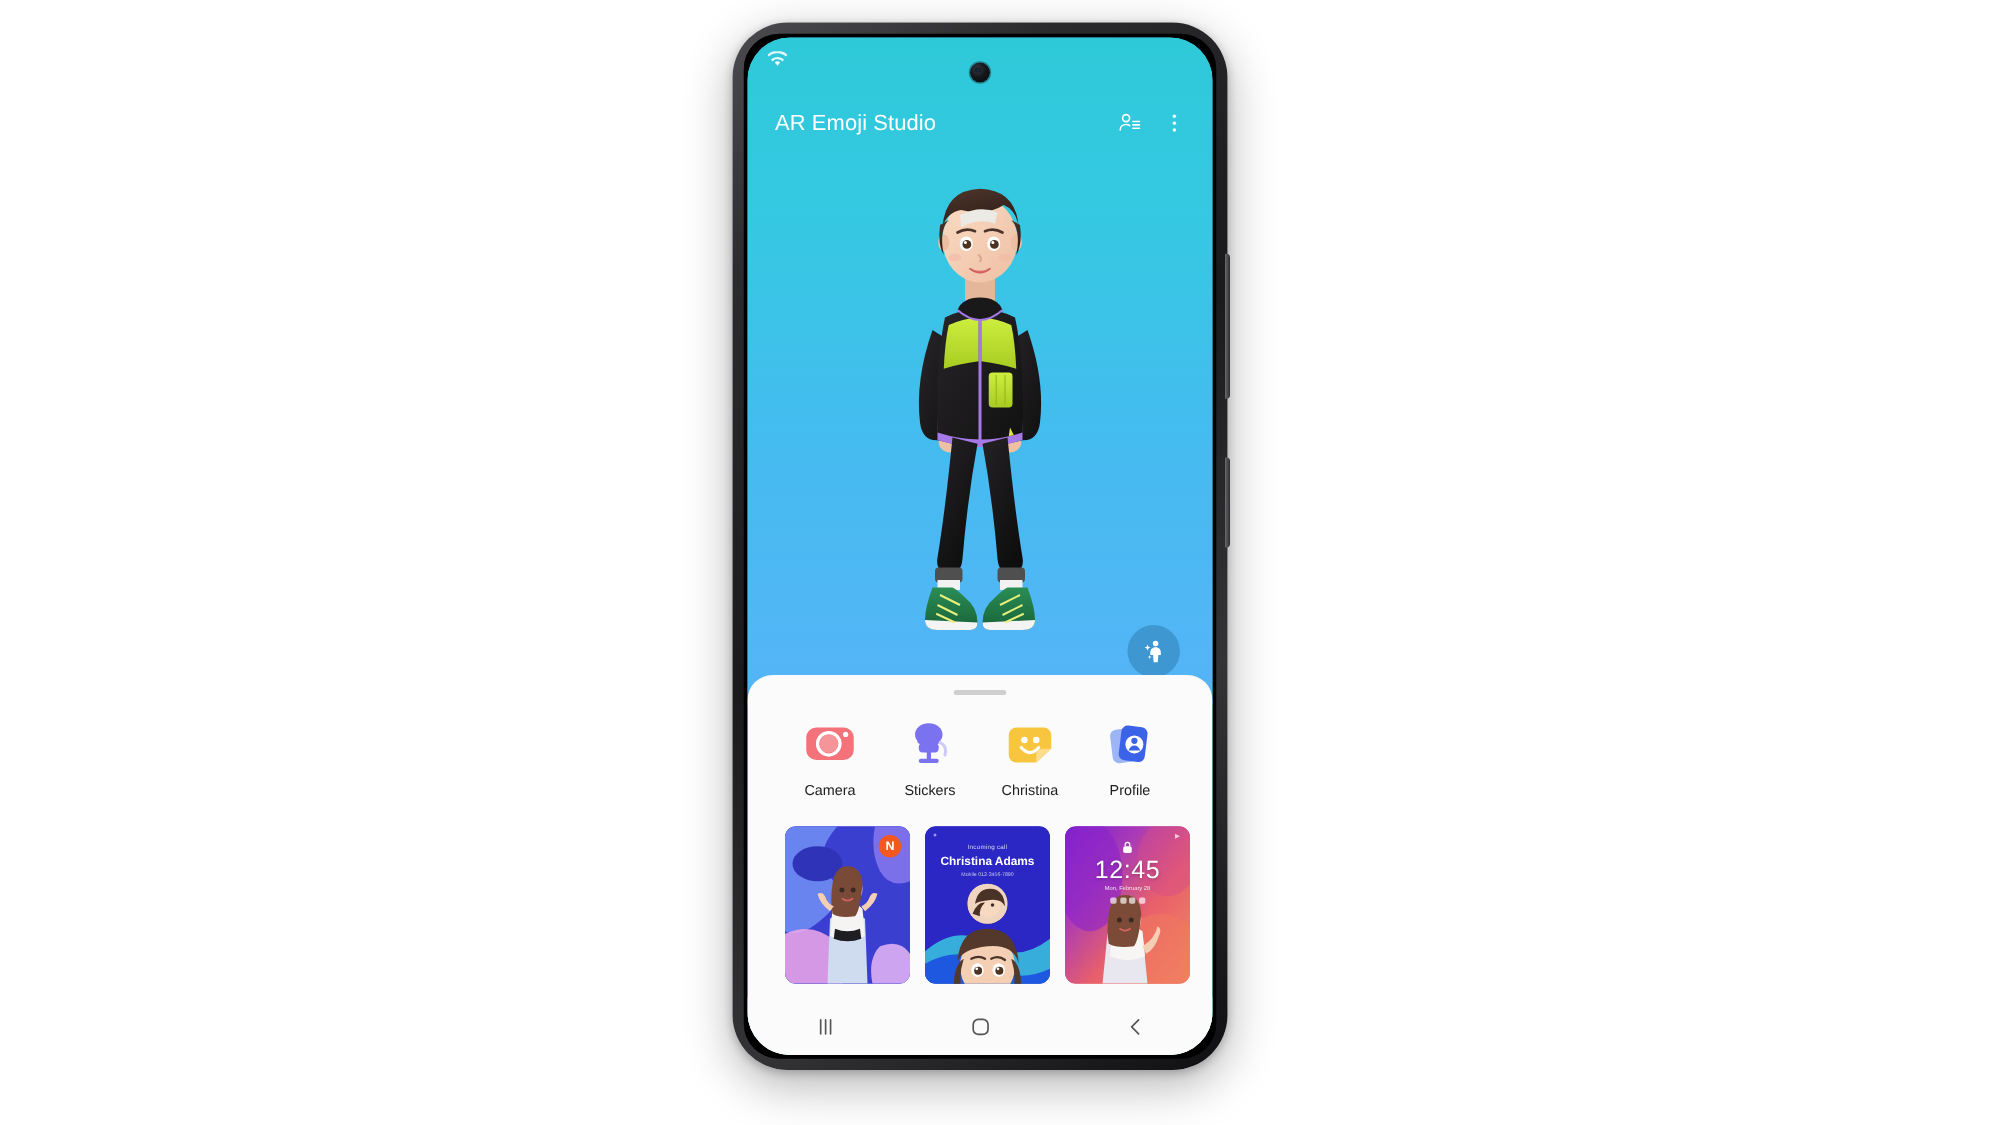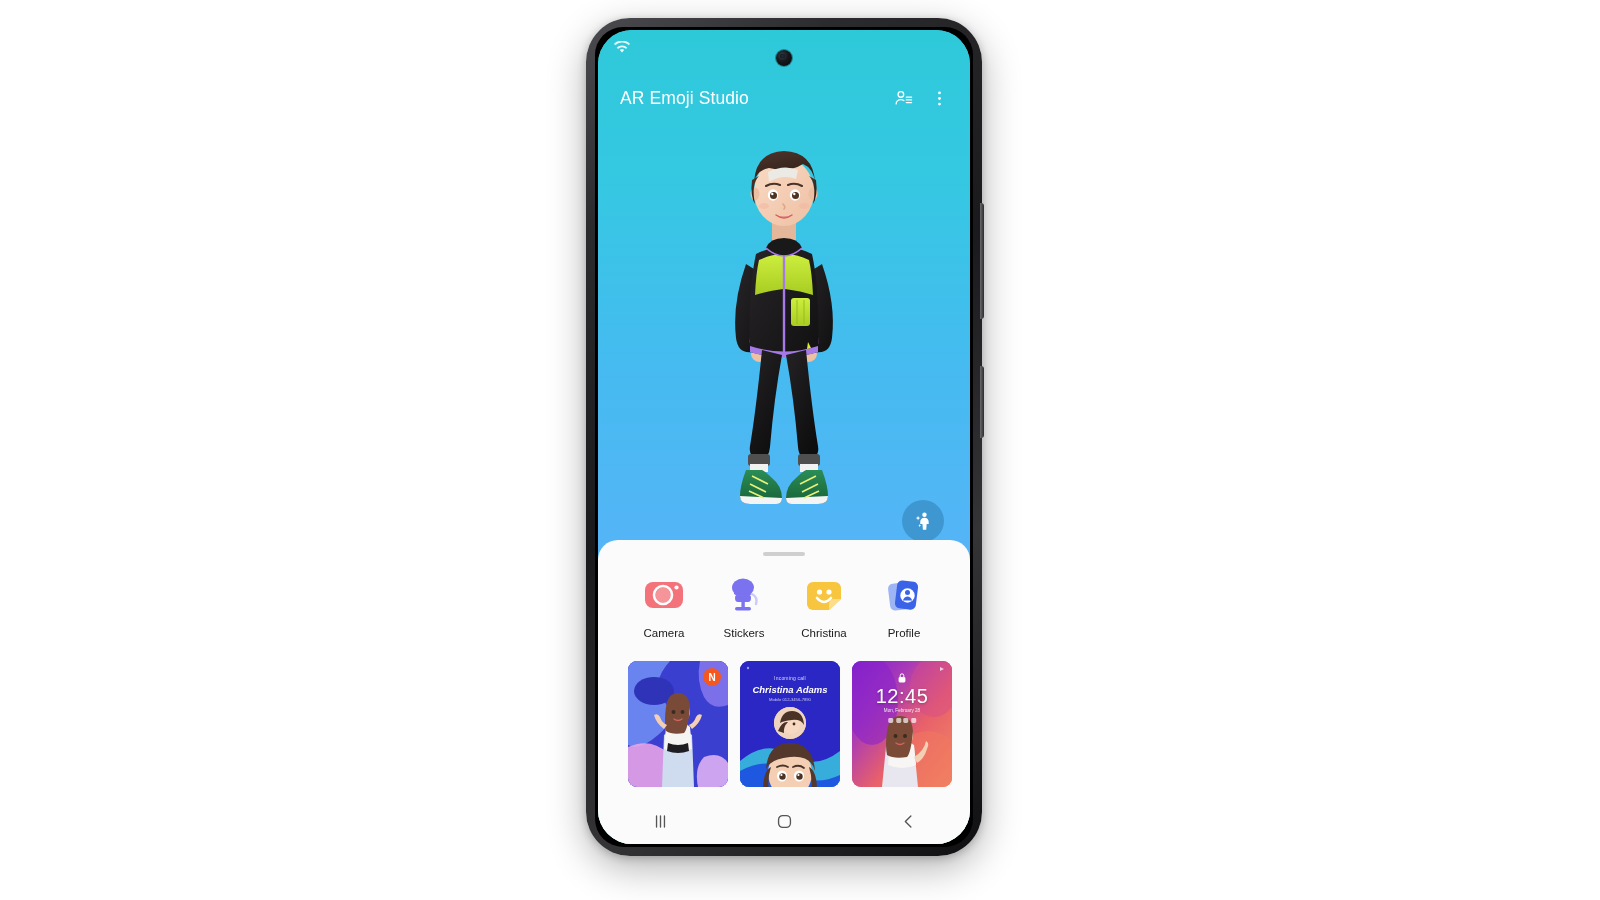--- a/index.html
+++ b/index.html
@@ -178,21 +178,21 @@
     background: #f4581f;
     color: #fff; font-size: 10px; font-weight: 700;
     display: flex; align-items: center; justify-content: center;
     z-index: 5;
   }
 
   
   #card-2 { background: #2a27c4; }
   .c2-label { position:absolute; left:0; width:100%; text-align:center; color:#d9d8f5; }
   #c2-incoming { top: 14px; font-size: 5px; letter-spacing:.2px; filter: blur(.35px); }
-  #c2-name { top: 23px; font-size: 9.5px; font-weight: 700; color:#ffffff;font-style:italic; }
+  #c2-name { top: 23px; font-size: 9.5px; font-weight: 700; color:#ffffff; }
   #c2-number { top: 36px; font-size: 4.2px; color:#c9c8ef; filter: blur(.35px); }
   #c2-avatar-circle {
     position: absolute; left: 50%; top: 46px; transform: translateX(-50%);
     width: 32px; height: 32px; border-radius: 50%;
     background: linear-gradient(150deg,#f2d9c8,#c9a188);
     overflow: hidden;
   }
   #c2-bigface {
     position: absolute; left: 50%; bottom: -4px; transform: translateX(-50%);
     width: 62px; height: 52px;

